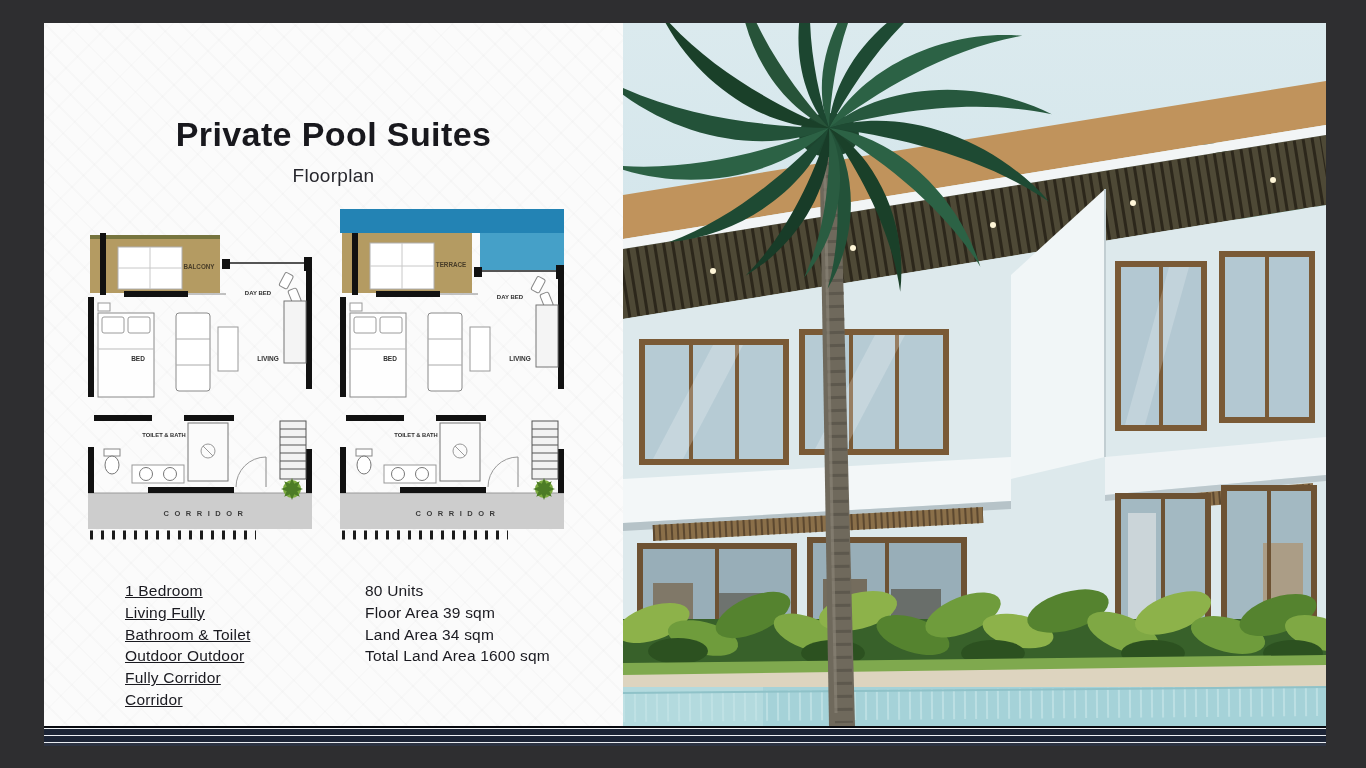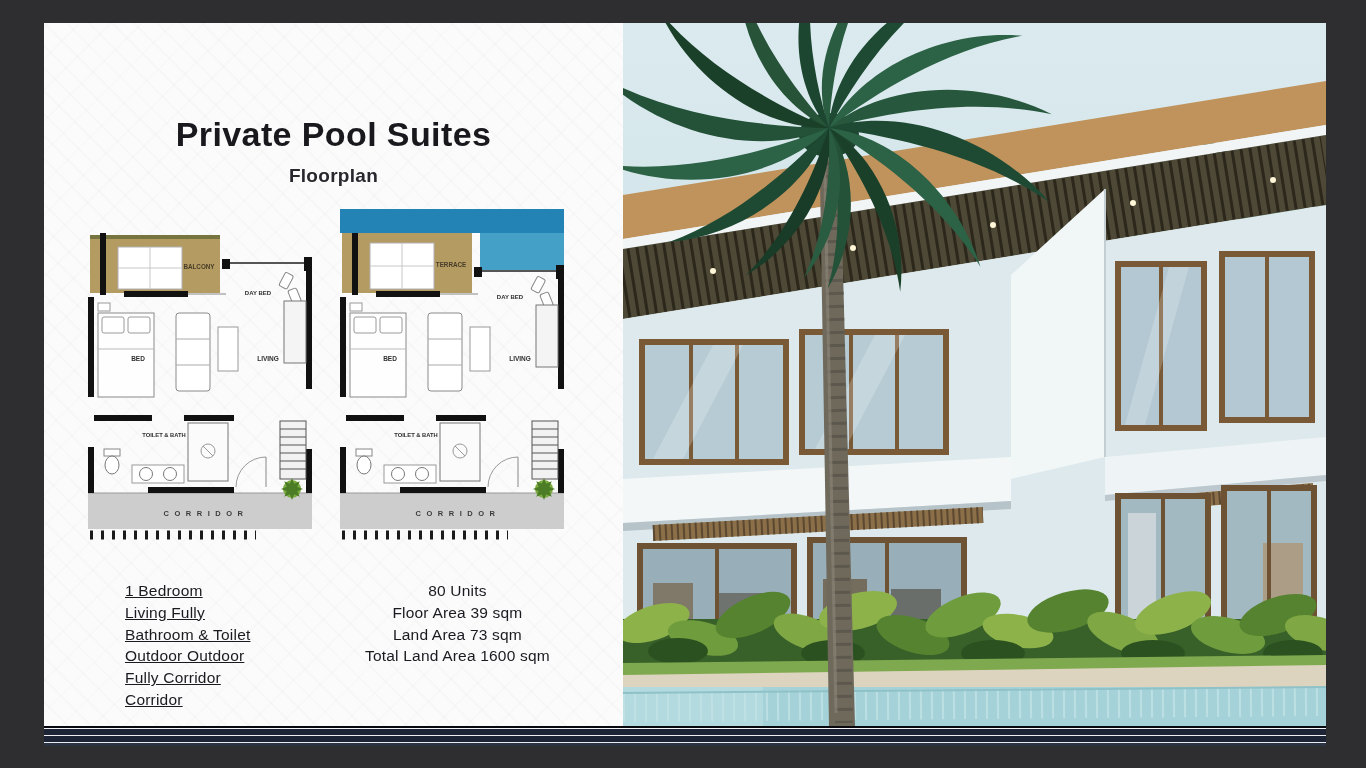--- a/index.html
+++ b/index.html
@@ -17,32 +17,32 @@
     background:
       repeating-linear-gradient(45deg, rgba(0,0,0,0.014) 0 2px, transparent 2px 16px),
       repeating-linear-gradient(-45deg, rgba(0,0,0,0.012) 0 2px, transparent 2px 22px);
   }
   .title{
     position:absolute;left:0;top:92px;width:579px;text-align:center;
     font-size:34px;font-weight:700;letter-spacing:0.4px;color:#18181d;
   }
   .subtitle{
     position:absolute;left:0;top:142px;width:579px;text-align:center;
-    font-size:19px;font-weight:700;color:#27272d;letter-spacing:0.3px;
+    font-size:19px;font-weight:400;color:#27272d;letter-spacing:0.3px;
   }
   .plan{position:absolute;top:186px;width:228px;height:332px;}
   .plan1{left:44px;}
   .plan2{left:296px;}
   svg text{font-family:"Liberation Sans", sans-serif;}
   .list{
     position:absolute;top:557px;
     font-size:15.5px;line-height:21.8px;color:#1a1a20;letter-spacing:0.2px;
   }
   .features{left:81px;text-decoration:underline;}
-  .specs{left:321px;text-align:center;}
+  .specs{left:321px;}
   .photo{
     position:absolute;left:579px;top:0;width:703px;height:703px;overflow:hidden;
   }
   .stripes{
     position:absolute;left:44px;top:726px;width:1282px;height:24px;
     background:linear-gradient(to bottom,
       #07090f 0 2px, #f4f6f8 2px 3px,
       #1c2435 3px 9px, #eef0f4 9px 10px,
       #1c2435 10px 16px, #e8ebf0 16px 17px,
       #2c3342 17px 20px, rgba(46,46,48,0) 20px 24px);
@@ -220,21 +220,21 @@
       <div>1 Bedroom</div>
       <div>Living Fully</div>
       <div>Bathroom &amp; Toilet</div>
       <div>Outdoor Outdoor</div>
       <div>Fully Corridor</div>
       <div>Corridor</div>
     </div>
     <div class="list specs">
       <div>80 Units</div>
       <div>Floor Area 39 sqm</div>
-      <div>Land Area 73 sqm</div>
+      <div>Land Area 34 sqm</div>
       <div>Total Land Area 1600 sqm</div>
     </div>
   </div>
 
   <div class="photo">
     <svg viewBox="0 0 703 703" width="703" height="703">
       <defs>
         <linearGradient id="sky" x1="0" y1="0" x2="0" y2="1">
           <stop offset="0" stop-color="#dbeaee"></stop>
           <stop offset="1" stop-color="#c3dce5"></stop>

